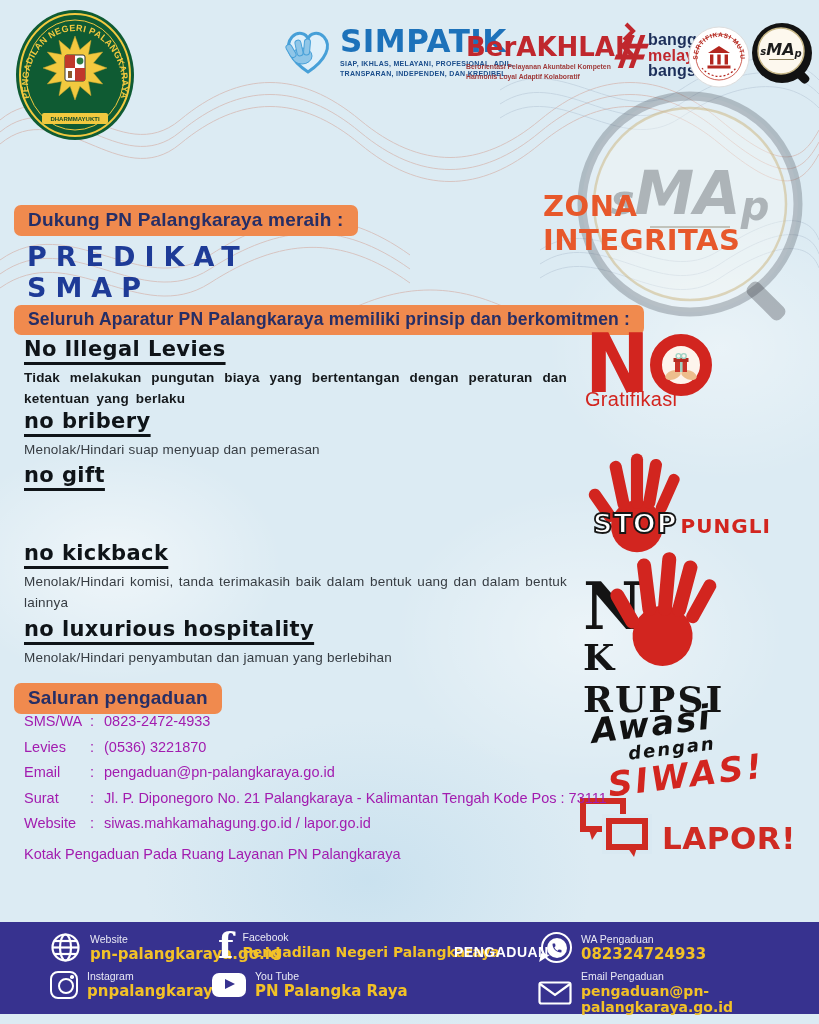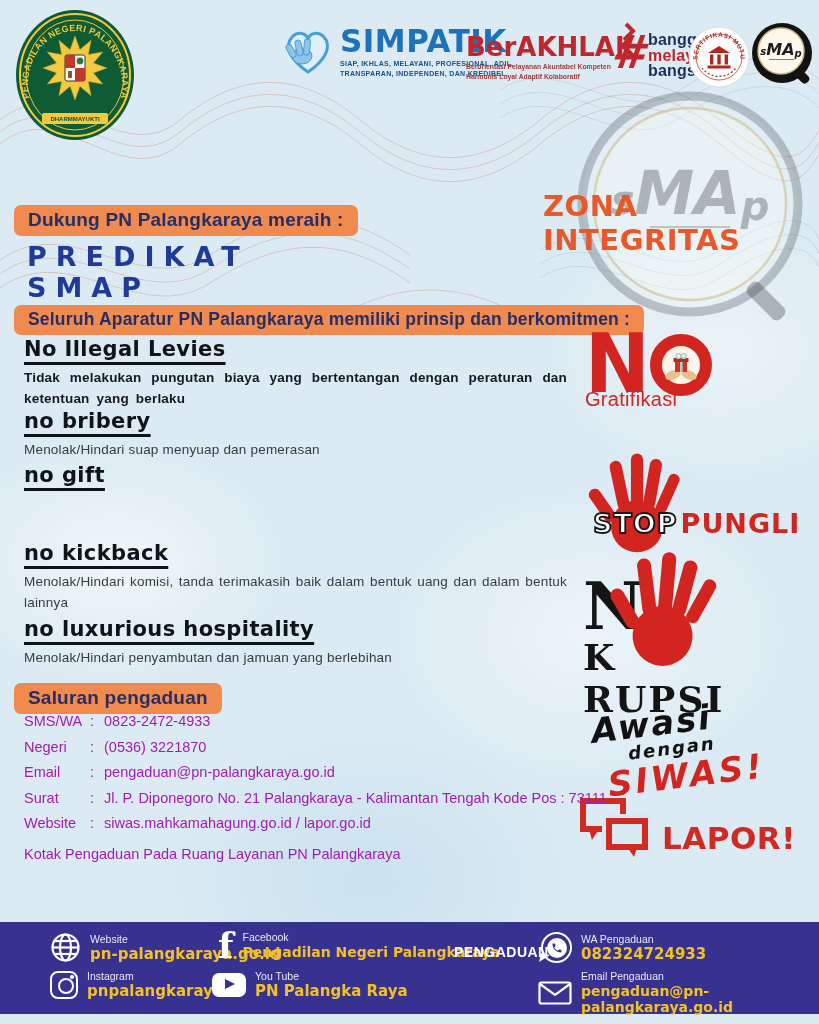--- a/index.html
+++ b/index.html
@@ -65,21 +65,21 @@
   .grat .n{font-size:82px;font-weight:900;line-height:64px;color:var(--red);transform:scaleX(.95);
            font-family:"DejaVu Sans",sans-serif}
   .grat .ring{width:62px;height:62px;border:12px solid var(--red);border-radius:50%;margin:2px 0 0 -2px;
               display:flex;align-items:center;justify-content:center;background:#fdf4ec}
   .grat .word{font-size:20px;color:var(--red);margin:-8px 0 0 2px;letter-spacing:.3px}
   .stoppungli{left:585px;top:450px;width:200px;height:110px}
   .stoppungli .hand{position:absolute;left:2px;top:0;width:100px;height:104px}
   .stoppungli .txt{position:absolute;left:8px;top:58px;white-space:nowrap;font-family:"DejaVu Sans",sans-serif}
   .stoppungli .stop{font-size:27px;font-weight:900;color:#fff;letter-spacing:1px;
                     -webkit-text-stroke:1.8px #161616;text-shadow:0 0 1px #161616}
-  .stoppungli .pungli{font-size:27px;font-weight:900;color:var(--red);letter-spacing:1px;margin-left:3px}
+  .stoppungli .pungli{font-size:20px;font-weight:900;color:var(--red);letter-spacing:1px;margin-left:3px}
   .korupsi{left:583px;top:554px;width:195px;height:122px;font-family:"DejaVu Serif",serif}
   .korupsi .n{position:absolute;left:0;top:22px;font-size:66px;font-weight:800;color:#141414;line-height:60px}
   .korupsi .hand{position:absolute;left:26px;top:-6px;width:112px;height:120px;transform:rotate(5deg)}
   .korupsi .row{position:absolute;left:0;top:82px;font-size:36px;font-weight:800;color:#141414;letter-spacing:2px}
   .korupsi .gap{display:inline-block;width:52px}
   .siwas{left:594px;top:700px;width:180px;transform:rotate(-7deg);font-style:italic;font-weight:800;
          font-family:"DejaVu Sans",sans-serif}
   .siwas .l1{font-size:34px;color:#111;letter-spacing:2px}
   .siwas .l2{font-size:18px;color:#111;margin:-4px 0 0 34px;letter-spacing:2px}
   .siwas .l3{font-size:34px;color:var(--red);margin:-2px 0 0 10px;letter-spacing:3px}
@@ -344,21 +344,21 @@
   </div>
 
   <div class="pill channel">Saluran pengaduan</div>
   <div class="contact">
     <div class="crow">
       <span class="lbl">SMS/WA</span>
         <span class="col"></span>
       <span class="val">0823-2472-4933</span>
     </div>
     <div class="crow">
-      <span class="lbl">Negeri</span>
+      <span class="lbl">Levies</span>
         <span class="col"></span>
       <span class="val">(0536) 3221870</span>
     </div>
     <div class="crow">
       <span class="lbl">Email</span>
         <span class="col"></span>
       <span class="val">pengaduan@pn-palangkaraya.go.id</span>
     </div>
     <div class="crow">
       <span class="lbl">Surat</span>

